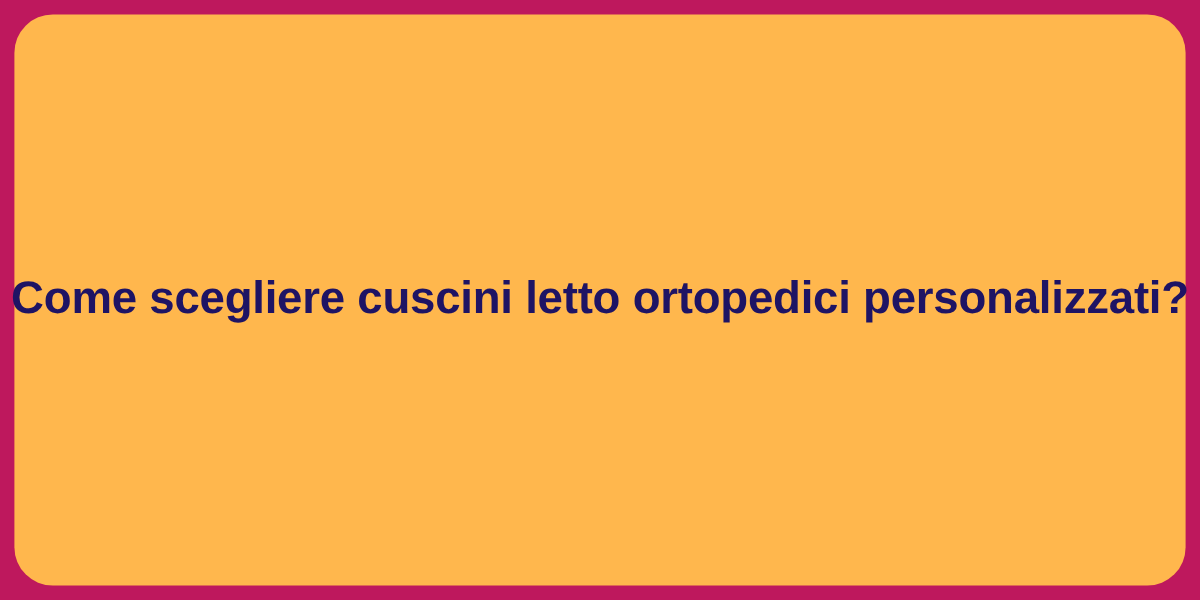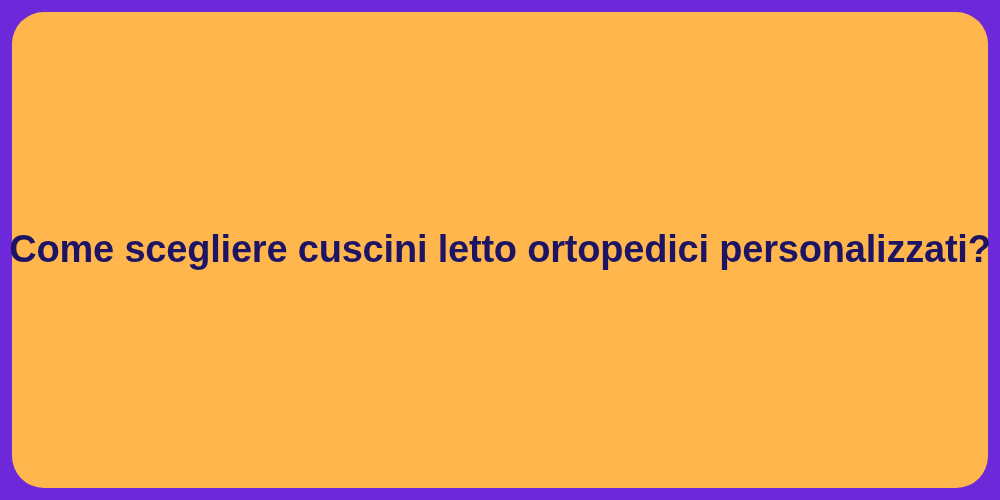--- a/index.html
+++ b/index.html
@@ -14,21 +14,21 @@
     overflow: hidden;
     font-family: "Liberation Sans", "DejaVu Sans", sans-serif;
   }
 
   
   .banner-frame {
     position: relative;
     box-sizing: border-box;
     width: 1000px;
     height: 500px;
-    background: #6d28d9;
+    background: #be185d;
     padding: 12px;
   }
 
   
   .banner-card {
     box-sizing: border-box;
     width: 100%;
     height: 100%;
     background: #FFB74D;
     border-radius: 32px;

